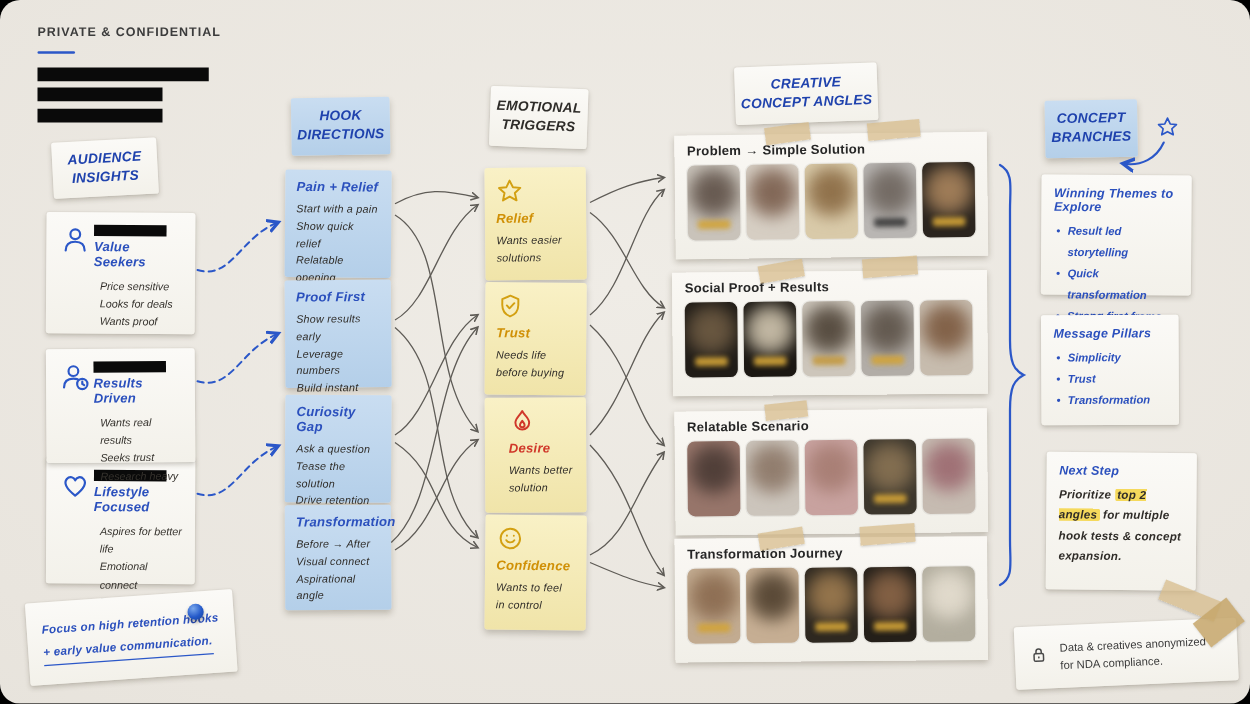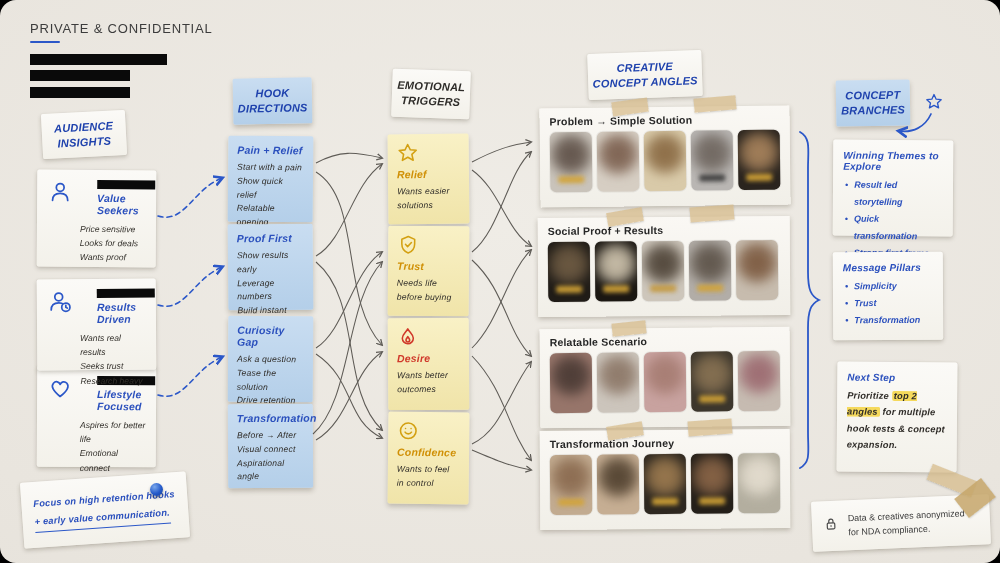--- a/index.html
+++ b/index.html
@@ -10,21 +10,21 @@
   
   .paper{background:linear-gradient(180deg,#fbfaf7,#f3f1ea);box-shadow:0 2px 4px rgba(60,50,30,.25),0 0 0 1px rgba(0,0,0,.02);border-radius:2px;}
   .note-blue{background:linear-gradient(180deg,#c9ddf1,#b4cfe9);box-shadow:0 3px 5px rgba(60,50,30,.25);border-radius:2px;}
   .note-yellow{background:linear-gradient(180deg,#f9f1c6,#f0e4a9);box-shadow:0 3px 5px rgba(60,50,30,.25);border-radius:2px;}
   .hand{font-style:italic;letter-spacing:.2px;}
   .col-title{color:#1f42ad;font-weight:bold;font-style:italic;text-transform:uppercase;text-align:center;
     font-size:11px;line-height:1.35;display:flex;align-items:center;justify-content:center;height:100%;padding:2px 4px;box-sizing:border-box;}
   .note-title{color:#2b50bd;font-weight:bold;font-size:10.5px;margin:0 0 5px 0;}
   .note-line{color:#2f2c28;font-size:8.6px;line-height:1.6;}
   .card{padding:9px 8px 7px 10px;box-sizing:border-box;}
-  .card-head{display:flex;align-items:flex-start;gap:24px;}
+  .card-head{display:flex;align-items:flex-start;gap:2px;}
   .card-icon{flex:0 0 26px;}
   .redact{background:#0a0a0a;}
   .card-name{color:#2b50bd;font-weight:bold;font-size:10.5px;margin-top:3px;}
   .card-traits{margin:6px 0 0 33px;}
   .trait{color:#35322d;font-size:8.6px;line-height:1.65;font-style:italic;}
   .angle-panel{background:linear-gradient(180deg,#faf8f4,#f1efe8);box-shadow:0 2px 5px rgba(60,50,30,.28);padding:7px 10px;box-sizing:border-box;}
   .angle-label{font-size:10.5px;font-weight:600;color:#262626;letter-spacing:.2px;}
   .thumbs{display:flex;gap:5px;margin-top:5px;}
   .thumb{width:42px;height:60px;border-radius:6px;position:relative;overflow:hidden;box-shadow:0 0 0 1px rgba(0,0,0,.05);}
   .thumb-fill{position:absolute;inset:-8px;filter:blur(5px);}
@@ -39,21 +39,21 @@
   svg.overlay{position:absolute;inset:0;pointer-events:none;}
   .pushpin{width:13px;height:13px;border-radius:50%;
     background:radial-gradient(circle at 35% 30%, #7aa8ec, #2459c9 55%, #153f96);box-shadow:0 2px 3px rgba(0,0,0,.35);}
 </style>
 </head>
 <body>
 
 <div id="stage">
 <div id="board">
 
-  <div class="abs" style="left:30px;top:21px;font-size:13px;letter-spacing:.8px;color:#3c3c3c;font-weight:400;text-align:center;">PRIVATE &amp; CONFIDENTIAL</div>
+  <div class="abs" style="left:30px;top:21px;font-size:10px;letter-spacing:.8px;color:#3c3c3c;font-weight:700;text-align:center;">PRIVATE &amp; CONFIDENTIAL</div>
   <div class="abs" style="left:30px;top:41px;width:30px;height:2px;background:#2b57c8;border-radius:1px;"></div>
   <div class="abs redact" style="left:30px;top:54px;width:137px;height:11px;"></div>
   <div class="abs redact" style="left:30px;top:70px;width:100px;height:11px;"></div>
   <div class="abs redact" style="left:30px;top:87px;width:100px;height:11px;"></div>
 
   <div class="abs paper" style="left:42px;top:112px;width:84px;height:45px;transform:rotate(-3deg);">
     <div class="col-title hand">Audience Insights</div>
   </div>
 
   <div class="abs paper card" style="left:37px;top:170px;width:119px;height:97px;transform:rotate(.4deg);">
@@ -162,29 +162,29 @@
   <div class="abs note-yellow" style="left:388px;top:226px;width:81px;height:90px;transform:rotate(.5deg);padding:8px 9px;box-sizing:border-box;">
     <span>
       <svg width="22" height="22" viewBox="0 0 24 24" fill="none" stroke="#d3a012" stroke-width="1.7" stroke-linejoin="round" stroke-linecap="round">
         <path d="M12,3 L19,6 L19,11 C19,16 16,19.5 12,21 C8,19.5 5,16 5,11 L5,6 Z"></path>
             <path d="M9,11.5 L11.3,14 L15.5,9.5"></path>
           </svg>
     </span>
     <div class="note-title hand" style="color:#d09006;">Trust</div>
     <div class="note-line hand" style="width:62px;">Needs life before buying</div>
   </div>
-  <div class="abs note-yellow" style="left:388px;top:318px;width:81px;height:92px;transform:rotate(-.4deg);padding:8px 9px;box-sizing:border-box;">
+  <div class="abs note-yellow" style="left:388px;top:318px;width:81px;height:92px;transform:rotate(-.4deg);padding:8px 19px;box-sizing:border-box;">
     <span>
       <svg width="22" height="22" viewBox="0 0 24 24" fill="none" stroke="#d0382a" stroke-width="1.7" stroke-linejoin="round" stroke-linecap="round">
         <path d="M12,3 C10,7 6,9 6,13.2 A6,6 0 0 0 18,13.2 C18,9 14,7 12,3 Z"></path>
             <path d="M12,11.5 C11,13.2 10,13.8 10,15.2 A2,2 0 0 0 14,15.2 C14,13.8 13,13.2 12,11.5 Z"></path>
           </svg>
     </span>
     <div class="note-title hand" style="color:#d0382a;">Desire</div>
-    <div class="note-line hand" style="width:62px;">Wants better outcomes</div>
+    <div class="note-line hand" style="width:62px;">Wants better solution</div>
   </div>
   <div class="abs note-yellow" style="left:388px;top:412px;width:81px;height:92px;transform:rotate(.6deg);padding:8px 9px;box-sizing:border-box;">
     <span>
       <svg width="22" height="22" viewBox="0 0 24 24" fill="none" stroke="#d3a012" stroke-width="1.7" stroke-linecap="round">
         <circle cx="12" cy="12" r="8.5"></circle>
             <path d="M8.5,13.5 C10,16 14,16 15.5,13.5"></path>
         <line x1="9" y1="9.5" x2="9" y2="9.6"></line>
             <line x1="15" y1="9.5" x2="15" y2="9.6"></line>
           </svg>
     </span>

